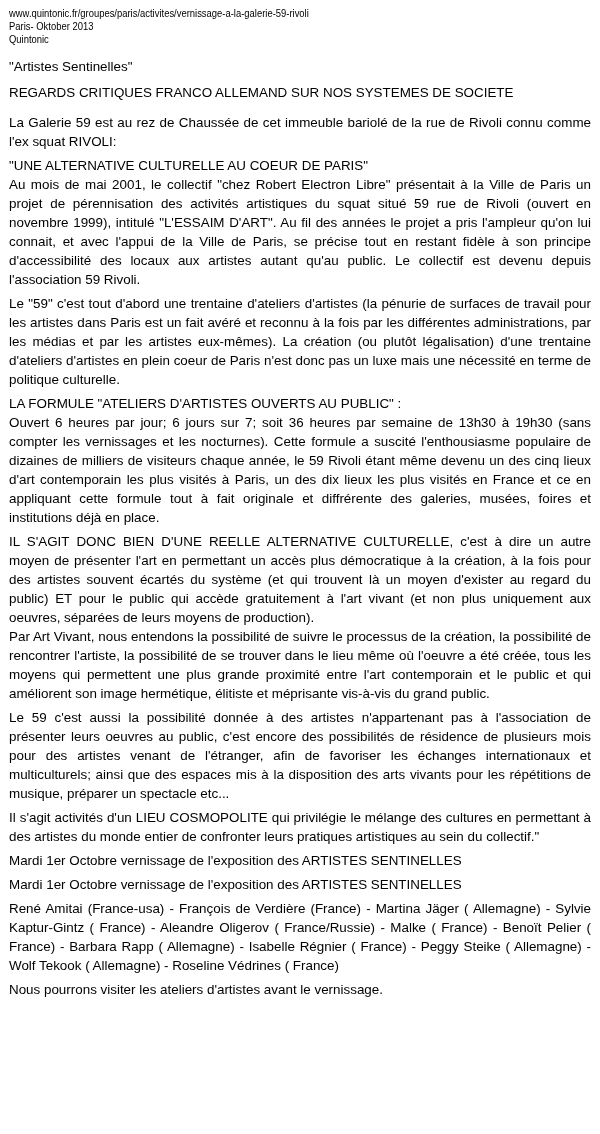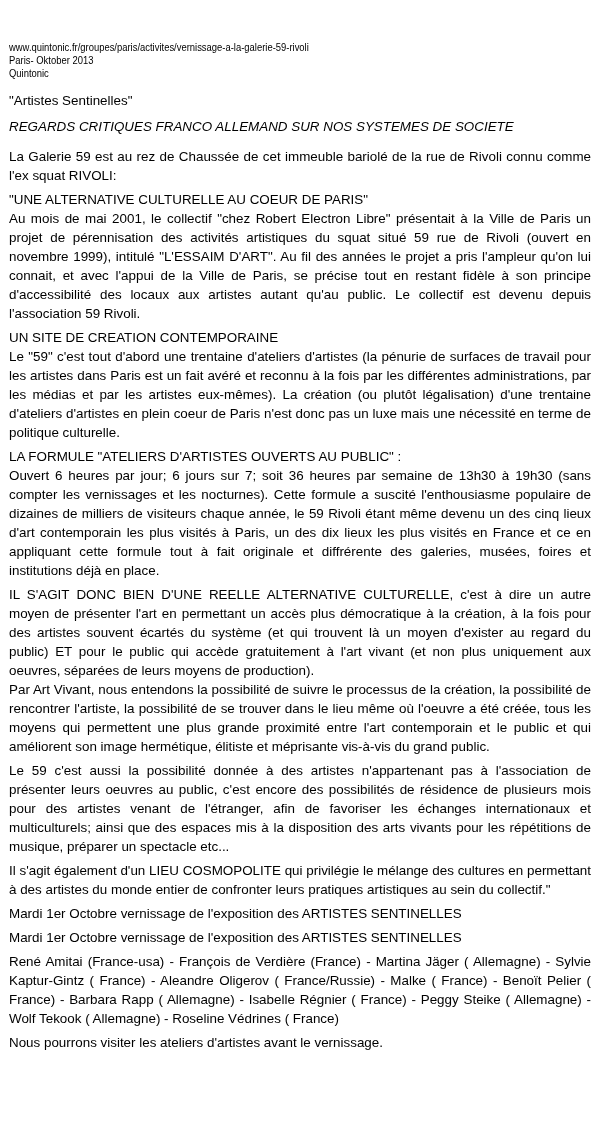--- a/index.html
+++ b/index.html
@@ -15,33 +15,31 @@
     color: #000000;
     padding: 7px 9px 10px 9px;
     font-family: "Liberation Sans", sans-serif;
     font-size: 13.4px;
     line-height: 19px;
   }
   .meta {
     font-size: 11.5px;
     line-height: 13px;
     margin-bottom: 11px;
-    margin-top: 34px;
   }
   .meta-line {
     transform: scaleX(0.82);
     transform-origin: 0 0;
     white-space: nowrap;
   }
   .title {
     margin: 0 0 7px 0;
   }
   .headline {
     margin: 0 0 11px 0;
-    font-style: italic;
   }
   .para {
     margin: 0 0 5px 0;
     text-align: justify;
   }
   .para .seg {
     display: block;
   }
 </style>
 </head>
@@ -62,38 +60,37 @@
 
   <p class="para">La Galerie 59 est au rez de Chaussée de cet immeuble bariolé de la rue de Rivoli connu comme l'ex squat RIVOLI:</p>
 
 
   <p class="para">
     <span class="seg">"UNE ALTERNATIVE CULTURELLE AU COEUR DE PARIS"</span>
     <span class="seg">Au mois de mai 2001, le collectif "chez Robert Electron Libre" présentait à la Ville de Paris un projet de pérennisation des activités artistiques du squat situé 59 rue de Rivoli (ouvert en novembre 1999), intitulé "L'ESSAIM D'ART". Au fil des années le projet a pris l'ampleur qu'on lui connait, et avec l'appui de la Ville de Paris, se précise tout en restant fidèle à son principe d'accessibilité des locaux aux artistes autant qu'au public. Le collectif est devenu depuis l'association 59 Rivoli.</span>
   </p>
 
   <p class="para">
-    <span class="seg">UN SITE DE CREATION CONTEMPORAINE</span>
     <span class="seg">Le "59" c'est tout d'abord une trentaine d'ateliers d'artistes (la pénurie de surfaces de travail pour les artistes dans Paris est un fait avéré et reconnu à la fois par les différentes administrations, par les médias et par les artistes eux-mêmes). La création (ou plutôt légalisation) d'une trentaine d'ateliers d'artistes en plein coeur de Paris n'est donc pas un luxe mais une nécessité en terme de politique culturelle.</span>
   </p>
 
   <p class="para">
     <span class="seg">LA FORMULE "ATELIERS D'ARTISTES OUVERTS AU PUBLIC" :</span>
     <span class="seg">Ouvert 6 heures par jour; 6 jours sur 7; soit 36 heures par semaine de 13h30 à 19h30 (sans compter les vernissages et les nocturnes). Cette formule a suscité l'enthousiasme populaire de dizaines de milliers de visiteurs chaque année, le 59 Rivoli étant même devenu un des cinq lieux d'art contemporain les plus visités à Paris, un des dix lieux les plus visités en France et ce en appliquant cette formule tout à fait originale et diffrérente des galeries, musées, foires et institutions déjà en place.</span>
   </p>
 
   <p class="para">
     <span class="seg">IL S'AGIT DONC BIEN D'UNE REELLE ALTERNATIVE CULTURELLE, c'est à dire un autre moyen de présenter l'art en permettant un accès plus démocratique à la création, à la fois pour des artistes souvent écartés du système (et qui trouvent là un moyen d'exister au regard du public) ET pour le public qui accède gratuitement à l'art vivant (et non plus uniquement aux oeuvres, séparées de leurs moyens de production).</span>
     <span class="seg">Par Art Vivant, nous entendons la possibilité de suivre le processus de la création, la possibilité de rencontrer l'artiste, la possibilité de se trouver dans le lieu même où l'oeuvre a été créée, tous les moyens qui permettent une plus grande proximité entre l'art contemporain et le public et qui améliorent son image hermétique, élitiste et méprisante vis-à-vis du grand public.</span>
   </p>
 
   <p class="para">Le 59 c'est aussi la possibilité donnée à des artistes n'appartenant pas à l'association de présenter leurs oeuvres au public, c'est encore des possibilités de résidence de plusieurs mois pour des artistes venant de l'étranger, afin de favoriser les échanges internationaux et multiculturels; ainsi que des espaces mis à la disposition des arts vivants pour les répétitions de musique, préparer un spectacle etc...</p>
 
 
-  <p class="para">Il s'agit également d'un LIEU COSMOPOLITE qui privilégie le mélange des cultures en permettant à des artistes du monde entier de confronter leurs pratiques artistiques au sein du collectif."</p>
+  <p class="para">Il s'agit activités d'un LIEU COSMOPOLITE qui privilégie le mélange des cultures en permettant à des artistes du monde entier de confronter leurs pratiques artistiques au sein du collectif."</p>
 
   <p class="para">Mardi 1er Octobre vernissage de l'exposition des ARTISTES SENTINELLES</p>
 
   <p class="para">Mardi 1er Octobre vernissage de l'exposition des ARTISTES SENTINELLES</p>
 
   <p class="para">René Amitai (France-usa) - François de Verdière (France) - Martina Jäger ( Allemagne) - Sylvie Kaptur-Gintz ( France) - Aleandre Oligerov ( France/Russie) - Malke ( France) - Benoït Pelier ( France) - Barbara Rapp ( Allemagne) - Isabelle Régnier ( France) - Peggy Steike ( Allemagne) - Wolf Tekook ( Allemagne) - Roseline Védrines ( France)</p>
 
   <p class="para">Nous pourrons visiter les ateliers d'artistes avant le vernissage.</p>
 
 </div>

